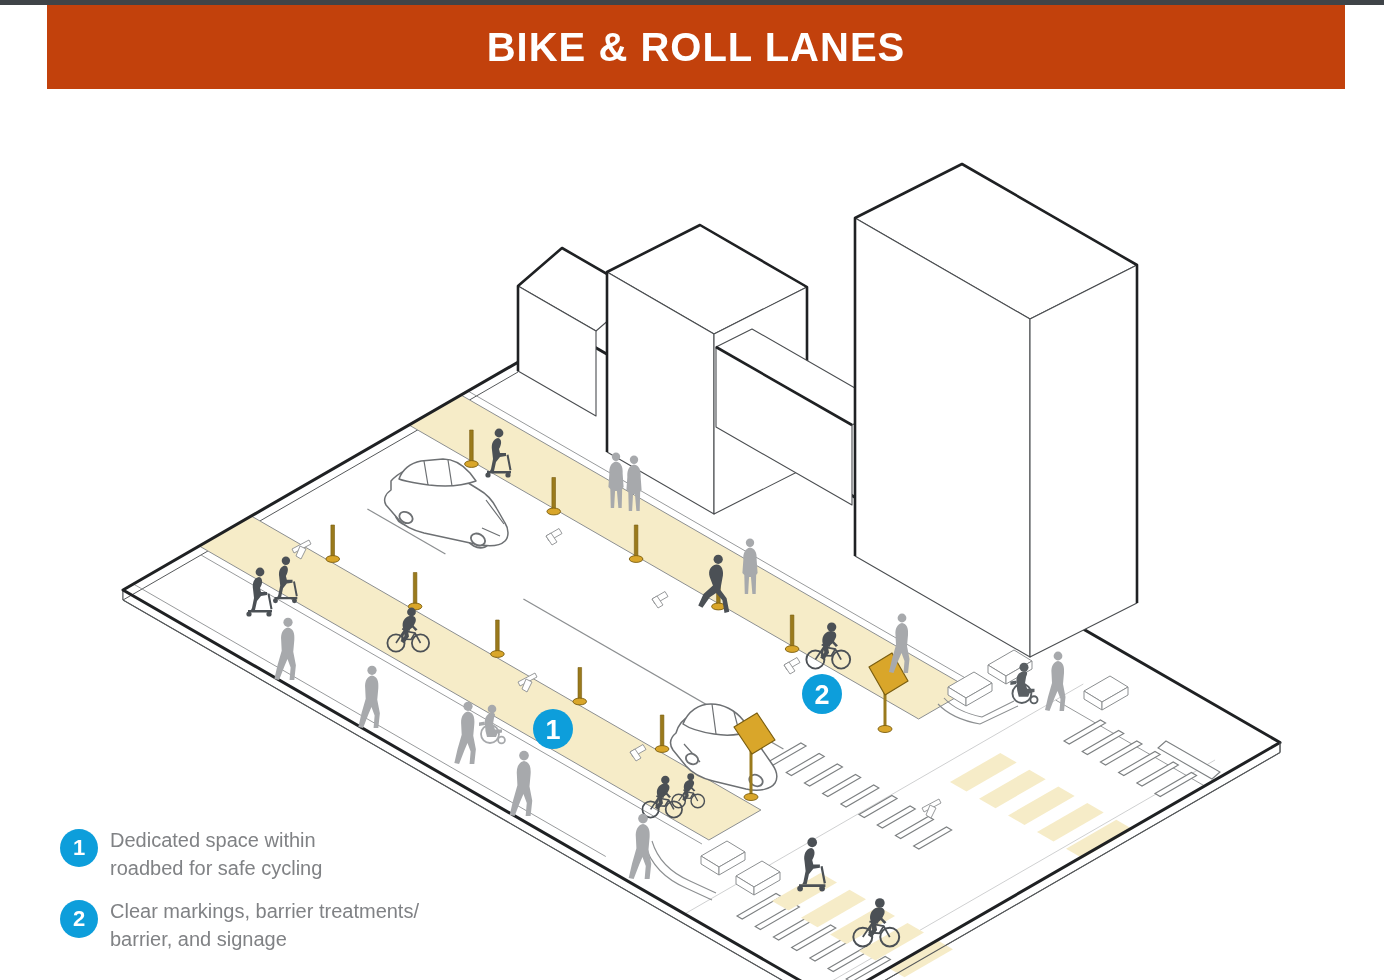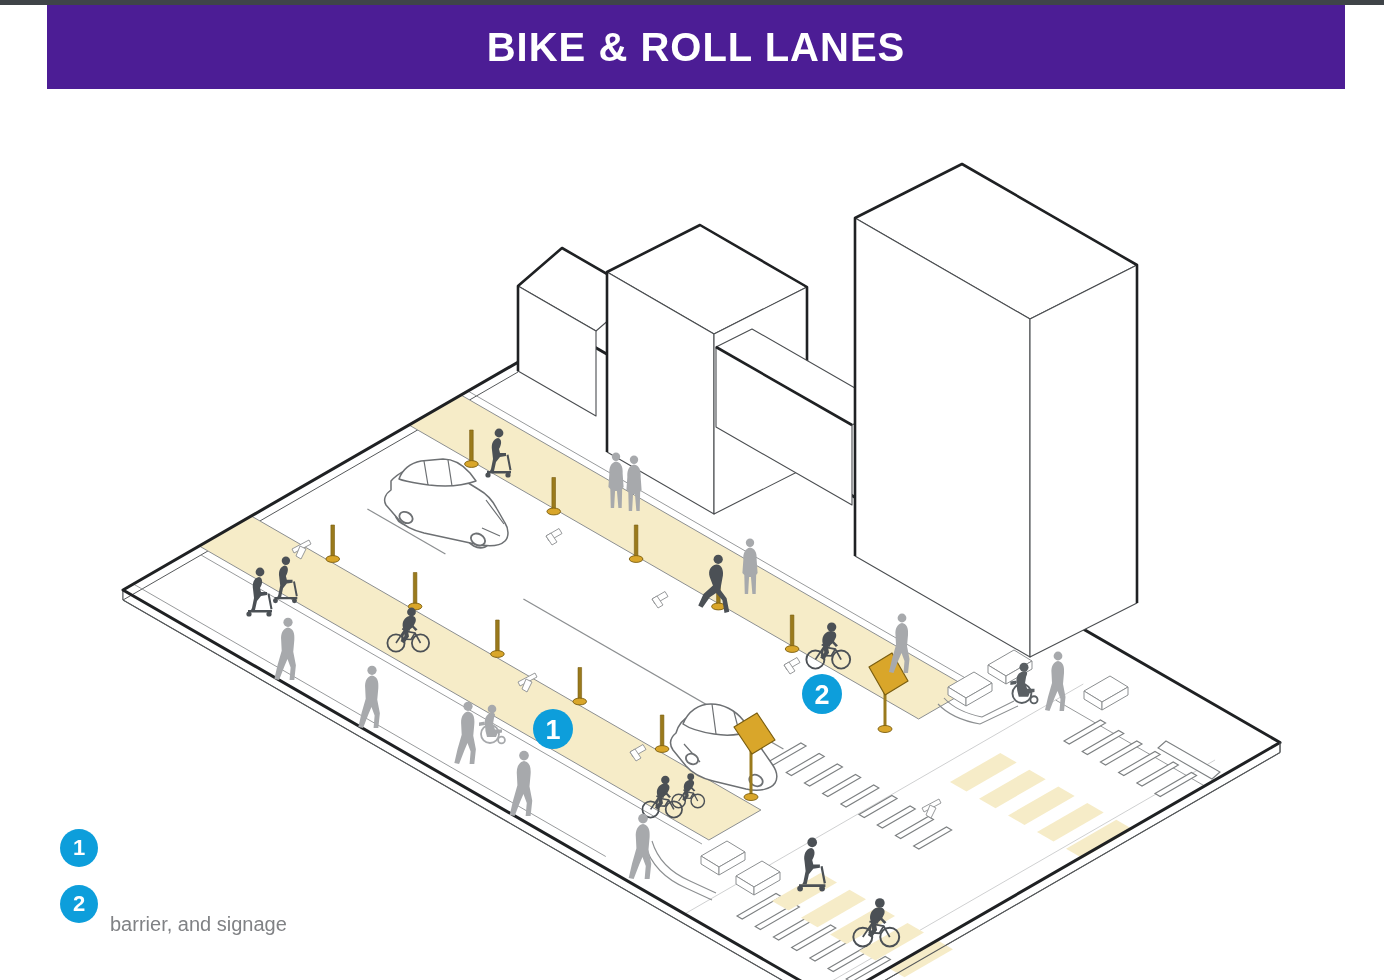--- a/index.html
+++ b/index.html
@@ -17,21 +17,21 @@
                 margin-top:3px;}
   .legend-text{margin-left:12px;color:#808285;font-size:20px;line-height:28px;}
   .marker-num{font-family:"Liberation Sans",sans-serif;font-weight:bold;font-size:27px;
               fill:#fff;text-anchor:middle;}
 </style>
 </head>
 <body>
 
 <div class="top-bar" style="background: rgb(63, 68, 72);"></div>
 
-<div class="banner" style="background: #4c1d95;">
+<div class="banner" style="background: #c2410c;">
   <h1>BIKE &amp; ROLL LANES</h1>
 </div>
 
 <svg class="scene" width="1384" height="980" viewBox="0 0 1384 980">
   <defs>
     <g id="p-walk">
       <circle cx="0" cy="-34" r="4.4"></circle>
       <path d="M 0,-29 C -5,-28 -7,-23 -6.5,-17 L -6,-7 L -10,7 L -13,20 L -8.5,21 L -3.5,8 L -0.5,1 L 2.5,9 L 1.5,21 L 6,21 L 7.5,7 L 5,-6 L 6,-17 C 6.5,-24 5,-28 0,-29 Z"></path>
     </g>
     <g id="p-stand">
@@ -256,21 +256,25 @@
   </g>
   <g>
     <circle cx="822" cy="694" r="20" fill="#0D9EDB"></circle>
     <text class="marker-num" x="822" y="703.5">2</text>
   </g>
 </svg>
 
 <div class="legend">
   <div class="legend-item">
     <div class="legend-badge" style="background: rgb(13, 158, 219);">1</div>
+    <div class="legend-text" style="color: rgb(128, 130, 133);">
+      <span>Dedicated space within</span><br>
+      <span>roadbed for safe cycling</span>
+    </div>
   </div>
   <div class="legend-item">
     <div class="legend-badge" style="background: rgb(13, 158, 219);">2</div>
     <div class="legend-text" style="color: rgb(128, 130, 133);">
-      <br>
+      <span>Clear markings, barrier treatments/</span><br>
       <span>barrier, and signage</span>
     </div>
   </div>
 </div>
 
 </body></html>

